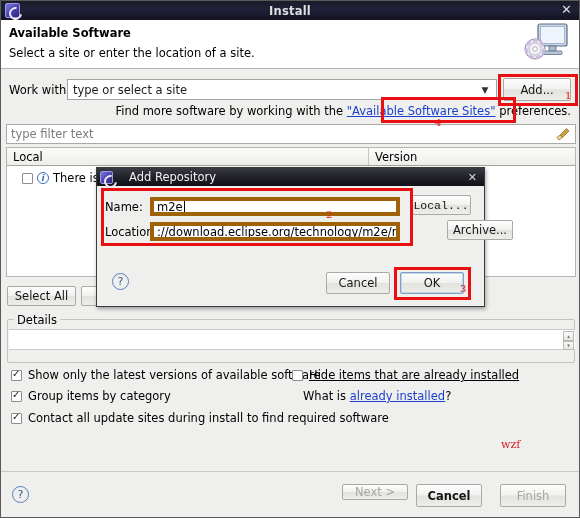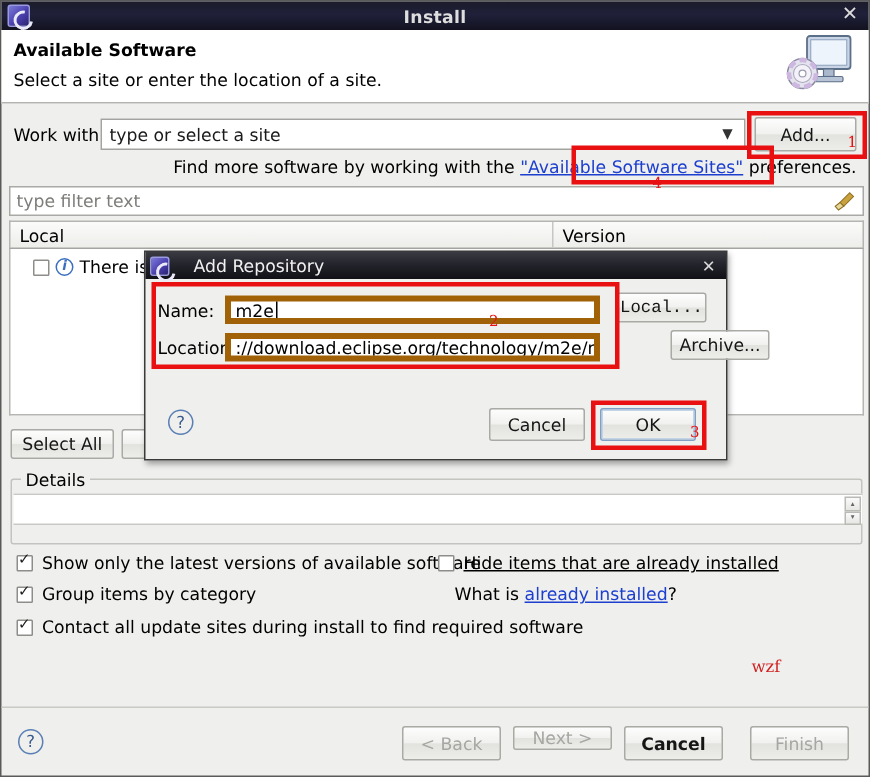--- a/index.html
+++ b/index.html
@@ -356,21 +356,20 @@
   <div class="whatis">
     <span>What is </span><span class="link">already installed</span><span>?</span>
   </div>
 
   <div class="wzf">wzf</div>
 
   <div class="bottom-sep"></div>
   <div class="bottom-help">
     <div class="help-circle">?</div>
   </div>
-  <div class="btn b-back disabled">&lt; Back</div>
   <div class="btn b-next disabled">Next &gt;</div>
   <div class="btn b-cancel">Cancel</div>
   <div class="btn b-finish disabled">Finish</div>
 
   <div class="modal">
     <div class="modal-title">
       <div class="eclipse-ico" style="margin-left:3px;width:13px;height:13px;"></div>
       <div class="modal-title-text">Add Repository</div>
       <div class="modal-close">✕</div>
     </div>

